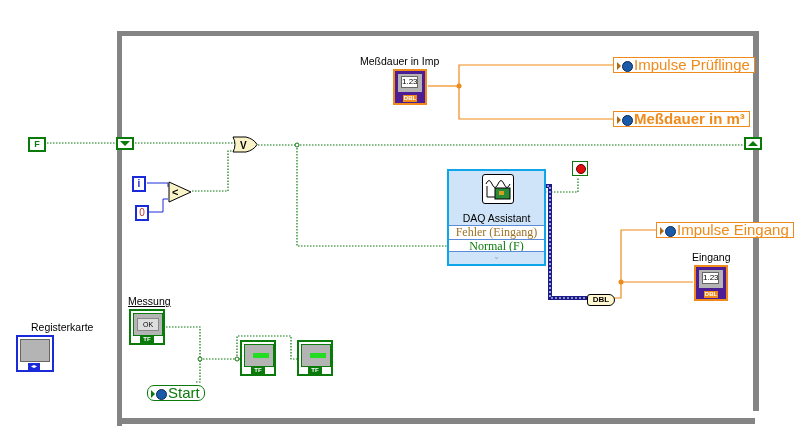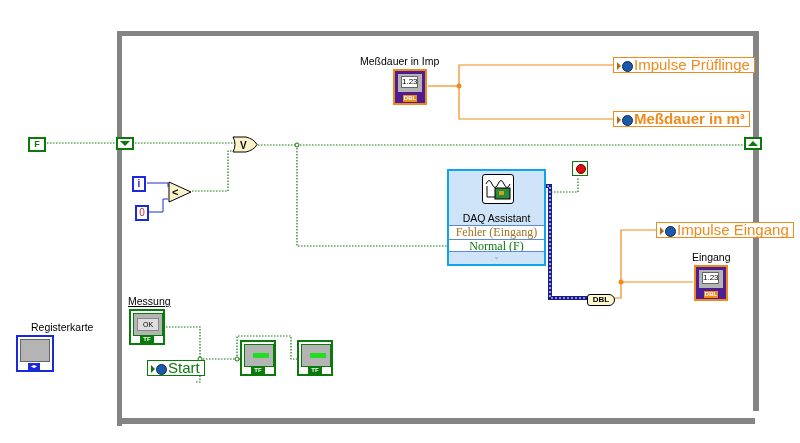--- a/index.html
+++ b/index.html
@@ -131,21 +131,21 @@
 
 <div class="var-box" style="left:613px;top:57px;">
   <span class="arrow"></span><span class="globe"></span><span>Impulse Prüflinge</span>
 </div>
 <div class="var-box" style="left:613px;top:111px;font-weight:bold;">
   <span class="arrow"></span><span class="globe"></span><span>Meßdauer in m³</span>
 </div>
 <div class="var-box" style="left:656px;top:222px;">
   <span class="arrow"></span><span class="globe"></span><span>Impulse Eingang</span>
 </div>
-<div class="var-box green" style="left:147px;top:360px;">
+<div class="var-box green" style="left:147px;top:385px;border-radius:7px;">
   <span class="arrow"></span><span class="globe"></span><span>Start</span>
 </div>
 
 <div class="daq">
   <div class="icon">
     <svg width="30" height="28">
         <path d="M3,9 Q6,2 9,9 T15,9 T21,9 T27,9" stroke="#000" fill="none"></path>
         <rect x="12" y="13" width="15" height="11" fill="#2a8a3a" stroke="#000"></rect>
         <rect x="16" y="16" width="5" height="4" fill="#d4a020"></rect>
         <path d="M4,11 L4,22 L12,22" stroke="#000" fill="none"></path>

